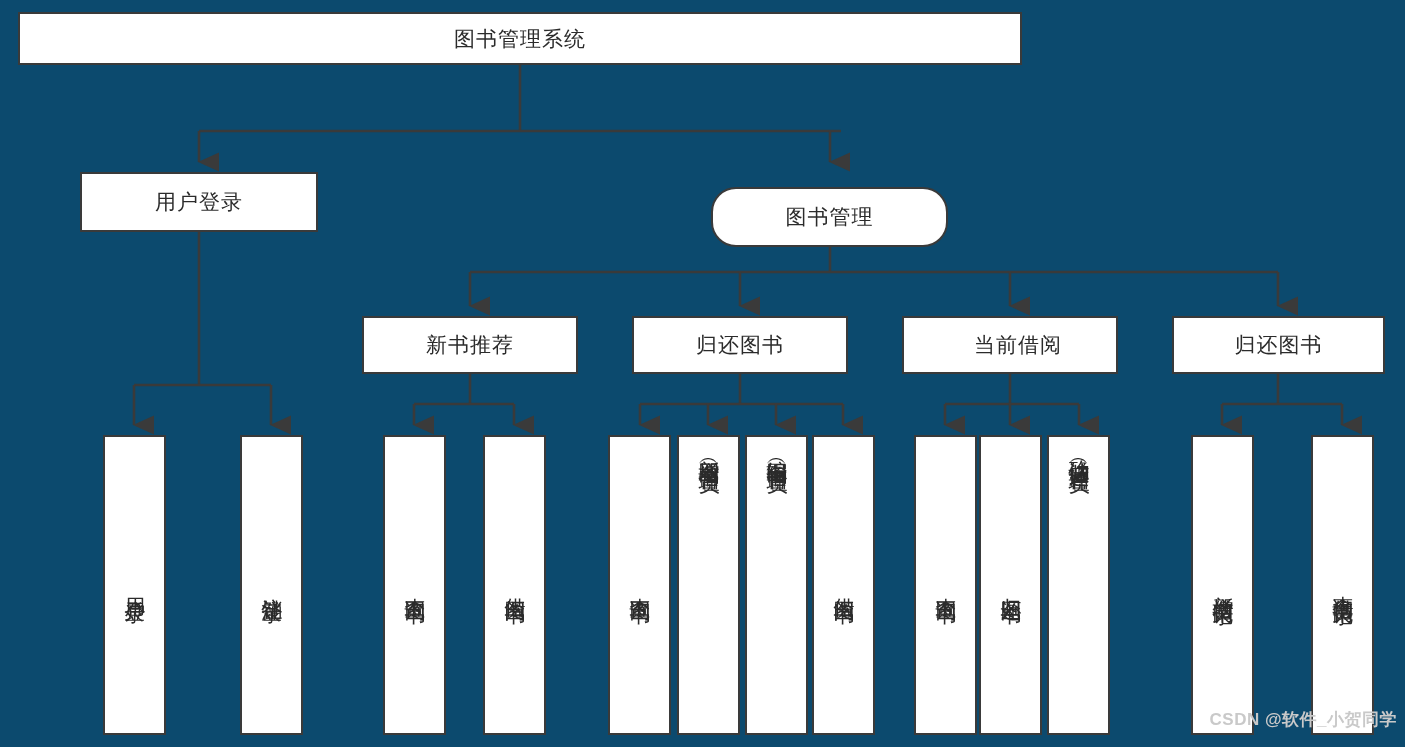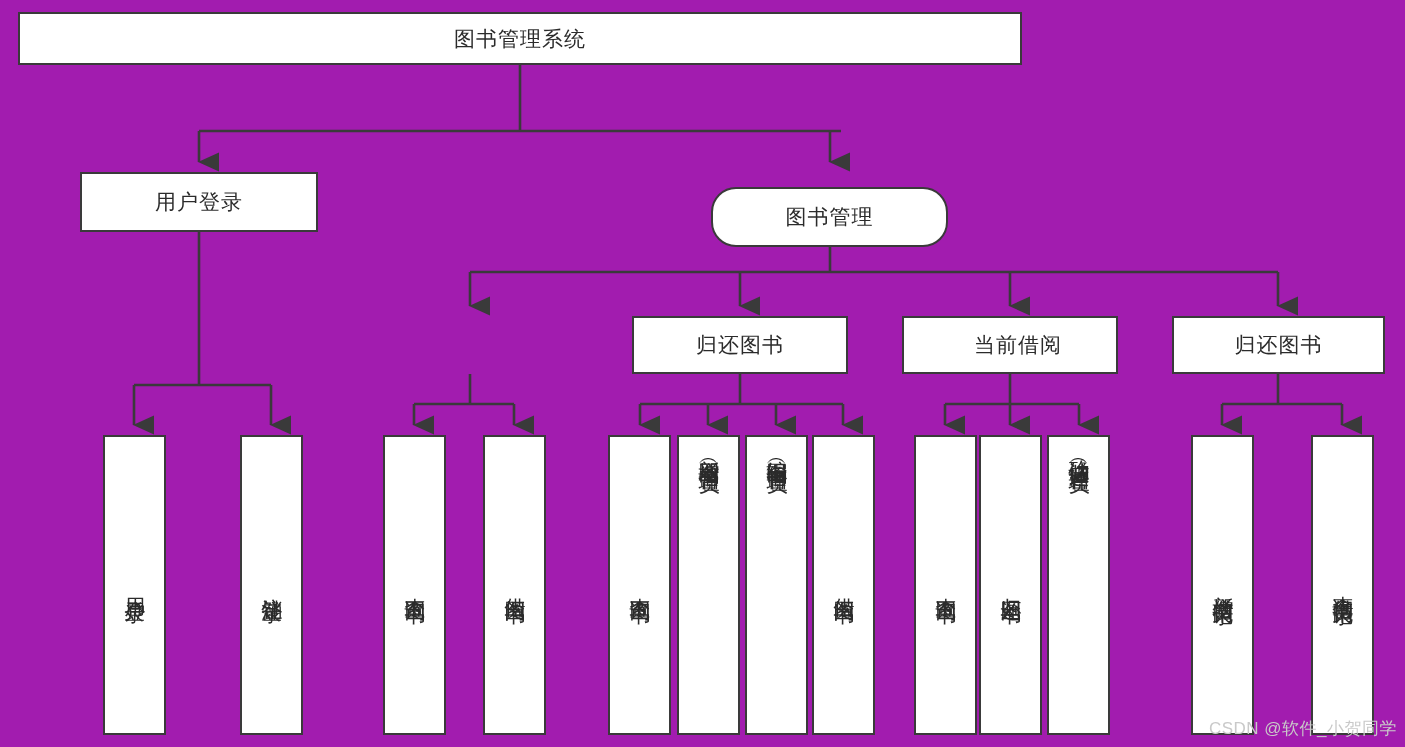--- a/index.html
+++ b/index.html
@@ -4,21 +4,21 @@
 <style>
   html, body {
     margin: 0;
     padding: 0;
     background: #ffffff;
   }
   #canvas {
     position: relative;
     width: 1405px;
     height: 747px;
-    background: #a21caf;
+    background: #0c4a6e;
     font-family: "Liberation Sans", "DejaVu Sans", sans-serif;
     overflow: hidden;
   }
   #wires {
     position: absolute;
     left: 0; top: 0;
     width: 1405px;
     height: 747px;
     pointer-events: none;
   }
@@ -50,25 +50,26 @@
     color: #2b2b2b;
     white-space: nowrap;
   }
   .node.vert.center {
     align-items: center;
     padding-top: 0;
   }
   .watermark {
     position: absolute;
     right: 8px;
-    bottom: 7px;
+    bottom: 16px;
     font-size: 17px;
     color: #c9c9c9;
     letter-spacing: 0.5px;
     white-space: nowrap;
+    font-weight: bold;
   }
 </style>
 </head>
 <body>
 
 <div id="canvas">
 
   <svg id="wires" viewBox="0 0 1405 747" xmlns="http://www.w3.org/2000/svg">
     <defs>
       <marker id="arrow" viewBox="0 0 12 12" refX="6" refY="10.5" markerWidth="9" markerHeight="9" orient="auto-start-reverse">
@@ -126,20 +127,23 @@
     <span>图书管理系统</span>
   </div>
 
   <div class="node horiz" style="left:80px; top:172px; width:238px; height:60px;">
     <span>用户登录</span>
   </div>
   <div class="node horiz" style="left:711px; top:187px; width:237px; height:60px;border-radius:25px;">
     <span>图书管理</span>
   </div>
 
+  <div class="node horiz" style="left:362px; top:316px; width:216px; height:58px;">
+    <span>新书推荐</span>
+  </div>
   <div class="node horiz" style="left:632px; top:316px; width:216px; height:58px;">
     <span>归还图书</span>
   </div>
   <div class="node horiz" style="left:902px; top:316px; width:216px; height:58px;padding-left:16px;">
     <span>当前借阅</span>
   </div>
   <div class="node horiz" style="left:1172px; top:316px; width:213px; height:58px;">
     <span>归还图书</span>
   </div>
 

